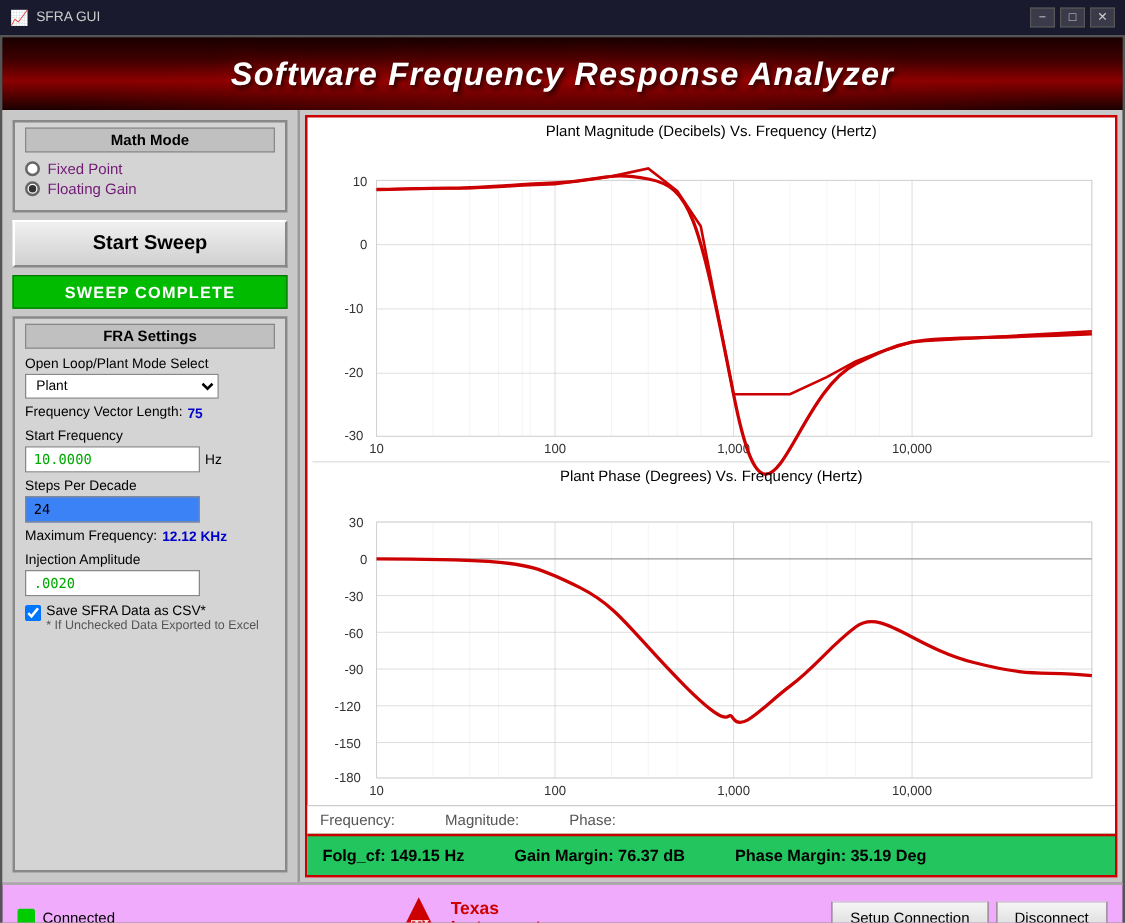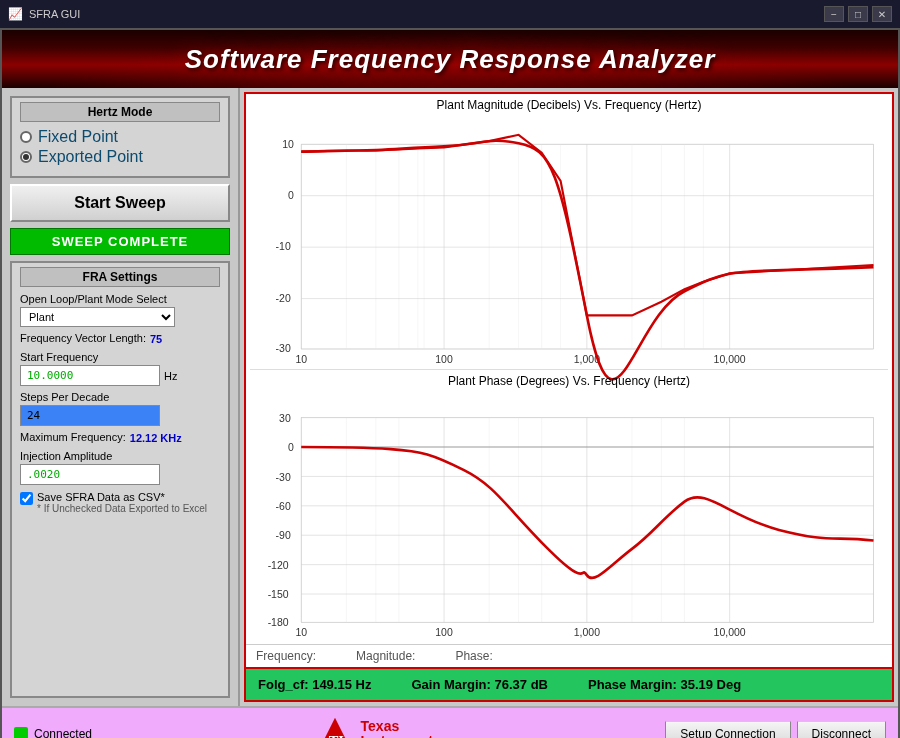--- a/index.html
+++ b/index.html
@@ -103,22 +103,22 @@
       font-weight: bold;
       font-size: 12px;
       padding: 2px 0;
       margin-bottom: 6px;
       color: #000;
     }
     .radio-option {
       display: flex;
       align-items: center;
       gap: 6px;
-      font-size: 16px;
-      color: #0c4a6e;
+      font-size: 12px;
+      color: #701a75;
       margin: 2px 0;
     }
     .radio-circle {
       width: 12px; height: 12px;
       border: 2px solid #666;
       border-radius: 50%;
       background: white;
       display: flex; align-items: center; justify-content: center;
     }
     .radio-circle.selected::after {
@@ -341,28 +341,28 @@
 
   <div class="header-banner">
     <span class="header-title">Software Frequency Response Analyzer</span>
   </div>
 
   <div class="main-content">
 
     <div class="left-panel">
 
       <div class="math-mode-box">
-        <div class="box-title">Hertz Mode</div>
+        <div class="box-title">Math Mode</div>
         <div class="radio-option">
           <div class="radio-circle"></div>
           <span>Fixed Point</span>
         </div>
         <div class="radio-option">
           <div class="radio-circle selected"></div>
-          <span>Exported Point</span>
+          <span>Floating Gain</span>
         </div>
       </div>
 
       <button class="start-sweep-btn">Start Sweep</button>
 
       <div class="sweep-complete-banner">SWEEP COMPLETE</div>
 
       <div class="fra-settings-box">
         <div class="box-title">FRA Settings</div>
 

